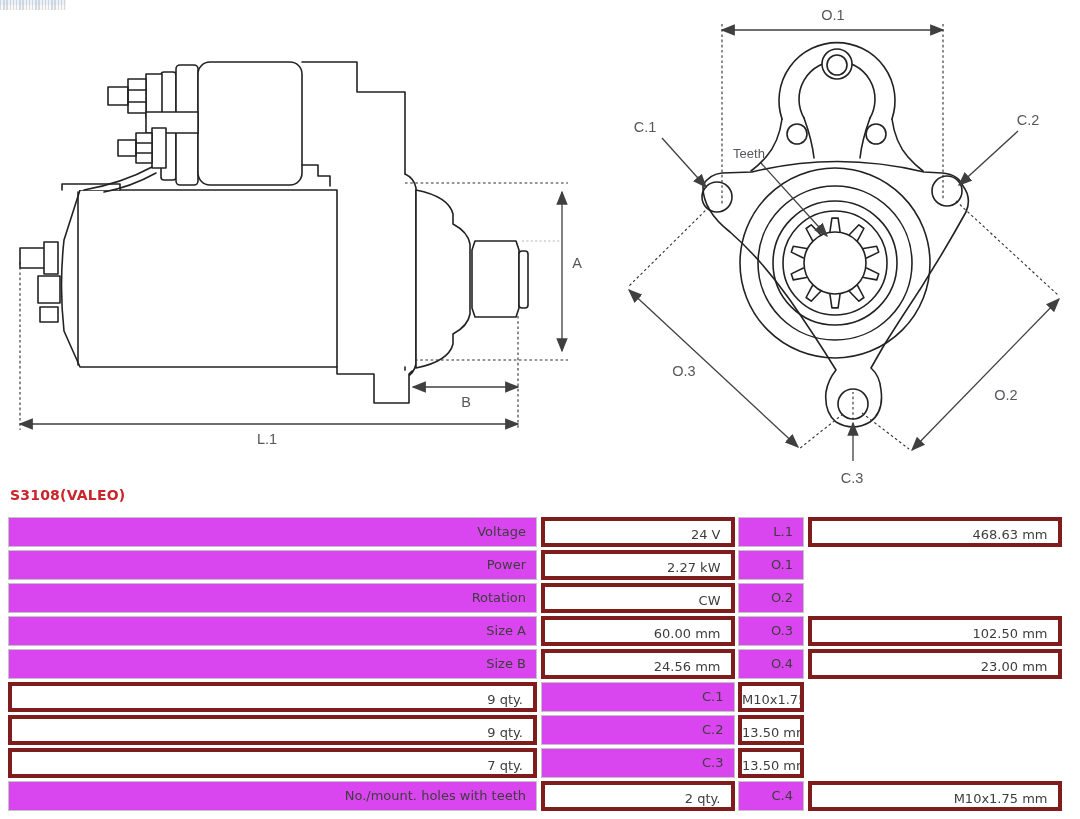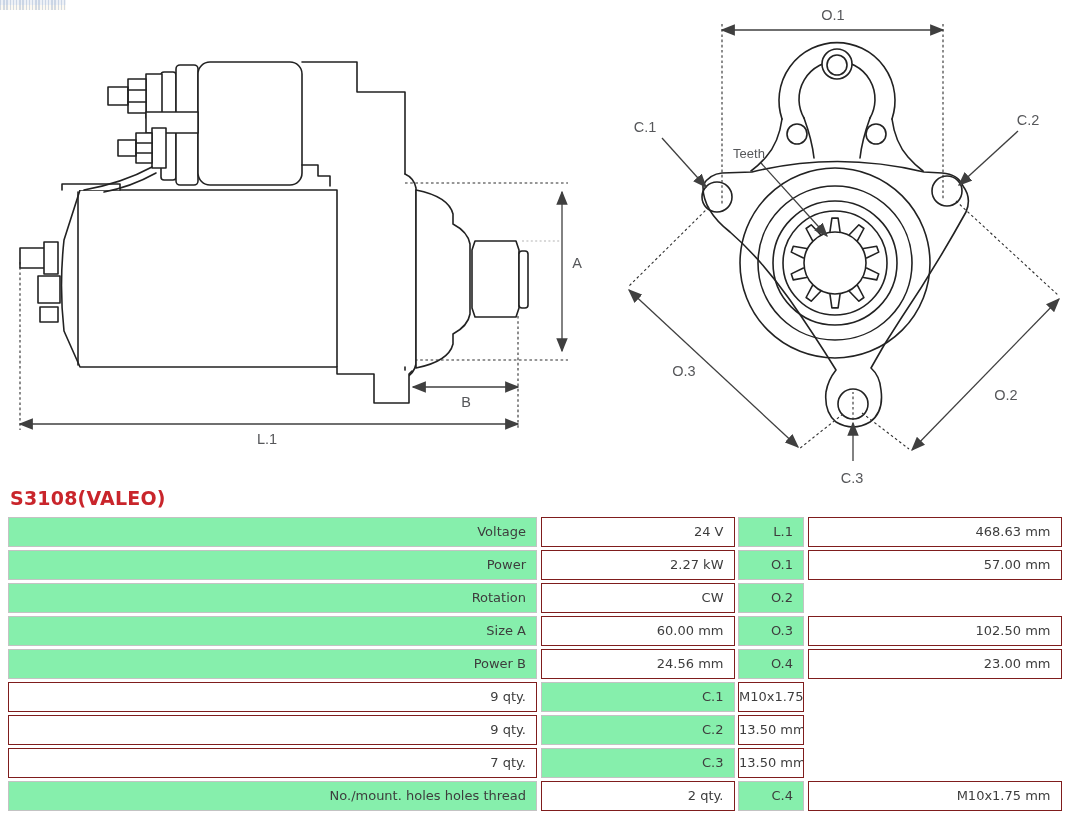--- a/index.html
+++ b/index.html
@@ -16,29 +16,29 @@
   }
   #diagram-svg{position:absolute;left:0;top:0;}
   .art{stroke:#222222;stroke-width:1.6;fill:none;stroke-linejoin:round;stroke-linecap:round;}
   .artf{stroke:#222222;stroke-width:1.6;fill:#ffffff;stroke-linejoin:round;stroke-linecap:round;}
   .dim{stroke:#3f3f3f;stroke-width:1.3;fill:none;}
   .dot{stroke:#2f2f2f;stroke-width:1.1;fill:none;stroke-dasharray:2.6 2.6;}
   .faint{stroke:#b3b3b3;stroke-width:1;fill:none;stroke-dasharray:2 2.4;}
   .lbl{font-family:"Liberation Sans",sans-serif;font-size:14.5px;fill:#56575a;}
   .lbl-small{font-family:"Liberation Sans",sans-serif;font-size:13px;fill:#56575a;}
   #part-number{
-    position:absolute;left:10px;top:487px;font-size:19px;font-weight:600;
+    position:absolute;left:10px;top:487px;font-size:14px;font-weight:600;
     color:#c9252b;letter-spacing:.2px;font-family:"DejaVu Sans","Liberation Sans",sans-serif;
   }
   #spec-table{position:absolute;left:8px;top:517px;width:1054px;}
   .spec-row{display:grid;grid-template-columns:529px 194px 66px 254px;column-gap:3.5px;height:30px;margin-bottom:3px;}
   .cell{box-sizing:border-box;font-size:13px;color:#3d3d3d;line-height:28px;
         text-align:right;padding-right:10px;white-space:nowrap;overflow:hidden;}
-  .cell-gray{background:#86efac;border:1px solid #c3c3c3;}
-  .cell-white{background:#ffffff;border:1px solid #7f1d1d;}
+  .cell-gray{background:#d946ef;border:1px solid #c3c3c3;}
+  .cell-white{background:#ffffff;border:4px solid #7f1d1d;}
 </style>
 </head>
 <body>
 
 <div id="canvas">
 
   <div id="corner-artifact"></div>
 
   <svg id="diagram-svg" width="1080" height="512" viewBox="0 0 1080 512">
     <defs>
@@ -180,55 +180,54 @@
     <div class="spec-row">
       <div class="cell cell-gray">Voltage</div>
       <div class="cell cell-white">24 V</div>
       <div class="cell cell-gray">L.1</div>
       <div class="cell cell-white">468.63 mm</div>
     </div>
     <div class="spec-row">
       <div class="cell cell-gray">Power</div>
       <div class="cell cell-white">2.27 kW</div>
       <div class="cell cell-gray">O.1</div>
-      <div class="cell cell-white">57.00 mm</div>
     </div>
     <div class="spec-row">
       <div class="cell cell-gray">Rotation</div>
       <div class="cell cell-white">CW</div>
       <div class="cell cell-gray">O.2</div>
     </div>
     <div class="spec-row">
       <div class="cell cell-gray">Size A</div>
       <div class="cell cell-white">60.00 mm</div>
       <div class="cell cell-gray">O.3</div>
       <div class="cell cell-white">102.50 mm</div>
     </div>
     <div class="spec-row">
-      <div class="cell cell-gray">Power B</div>
+      <div class="cell cell-gray">Size B</div>
       <div class="cell cell-white">24.56 mm</div>
       <div class="cell cell-gray">O.4</div>
       <div class="cell cell-white">23.00 mm</div>
     </div>
     <div class="spec-row">
       <div class="cell cell-white">9 qty.</div>
       <div class="cell cell-gray">C.1</div>
       <div class="cell cell-white">M10x1.75 mm</div>
     </div>
     <div class="spec-row">
       <div class="cell cell-white">9 qty.</div>
       <div class="cell cell-gray">C.2</div>
       <div class="cell cell-white">13.50 mm</div>
     </div>
     <div class="spec-row">
       <div class="cell cell-white">7 qty.</div>
       <div class="cell cell-gray">C.3</div>
       <div class="cell cell-white">13.50 mm</div>
     </div>
     <div class="spec-row">
-      <div class="cell cell-gray">No./mount. holes holes thread</div>
+      <div class="cell cell-gray">No./mount. holes with teeth</div>
       <div class="cell cell-white">2 qty.</div>
       <div class="cell cell-gray">C.4</div>
       <div class="cell cell-white">M10x1.75 mm</div>
     </div>
   </div>
 
 </div>
 
 </body></html>

